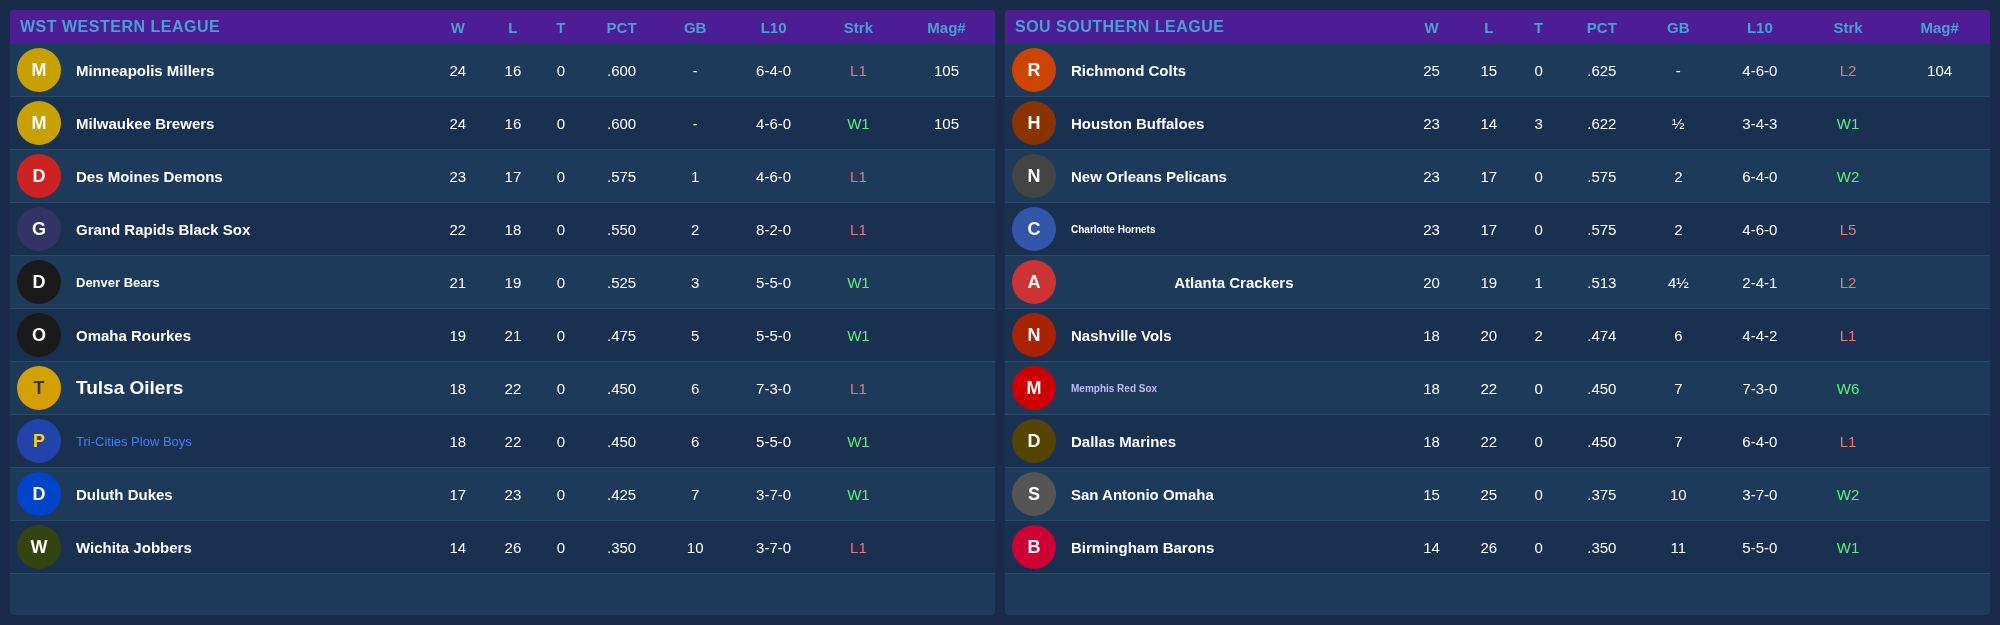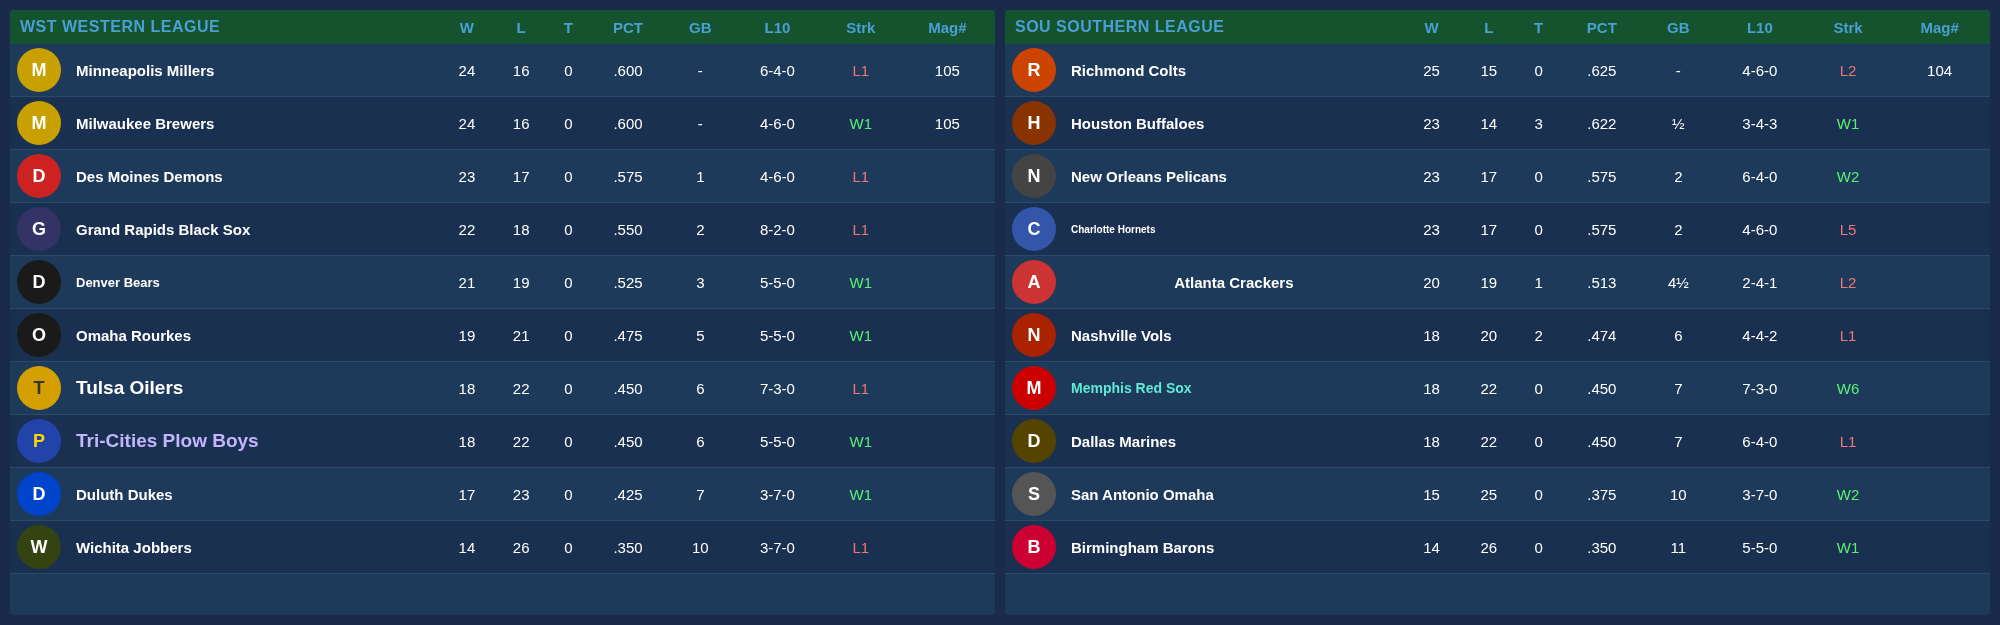--- a/index.html
+++ b/index.html
@@ -21,21 +21,21 @@
       flex: 1;
       background: #1e3a5a;
       border-radius: 4px;
       overflow: hidden;
     }
     table {
       width: 100%;
       border-collapse: collapse;
     }
     thead tr {
-      background: #14532d;
+      background: #4c1d95;
     }
     thead th {
       color: #4a9fd4;
       font-size: 15px;
       font-weight: bold;
       padding: 8px 6px;
       text-align: center;
     }
     thead th.league-title {
       text-align: left;
@@ -183,21 +183,21 @@
             <td>22</td>
             <td>0</td>
             <td>.450</td>
             <td>6</td>
             <td>7-3-0</td>
             <td class="streak-l">L1</td>
             <td></td>
           </tr>
           <tr>
             <td class="logo-cell"><div class="team-logo" style="background: rgb(34, 68, 170); color: rgb(255, 215, 0);">P</div></td>
-            <td class="team-name-cell" style="color: #c4b5fd; font-size: 19px; font-weight: bold;">Tri-Cities Plow Boys</td>
+            <td class="team-name-cell" style="color: #3b82f6; font-size: 13px; font-weight: normal;">Tri-Cities Plow Boys</td>
             <td>18</td>
             <td>22</td>
             <td>0</td>
             <td>.450</td>
             <td>6</td>
             <td>5-5-0</td>
             <td class="streak-w">W1</td>
             <td></td>
           </tr>
           <tr>
@@ -311,21 +311,21 @@
             <td>20</td>
             <td>2</td>
             <td>.474</td>
             <td>6</td>
             <td>4-4-2</td>
             <td class="streak-l">L1</td>
             <td></td>
           </tr>
           <tr>
             <td class="logo-cell"><div class="team-logo" style="background: rgb(204, 0, 0); color: rgb(255, 255, 255);">M</div></td>
-            <td class="team-name-cell" style="color: #5eead4; font-size: 14px; font-weight: bold;">Memphis Red Sox</td>
+            <td class="team-name-cell" style="color: #c4b5fd; font-size: 10px; font-weight: bold;">Memphis Red Sox</td>
             <td>18</td>
             <td>22</td>
             <td>0</td>
             <td>.450</td>
             <td>7</td>
             <td>7-3-0</td>
             <td class="streak-w">W6</td>
             <td></td>
           </tr>
           <tr>

